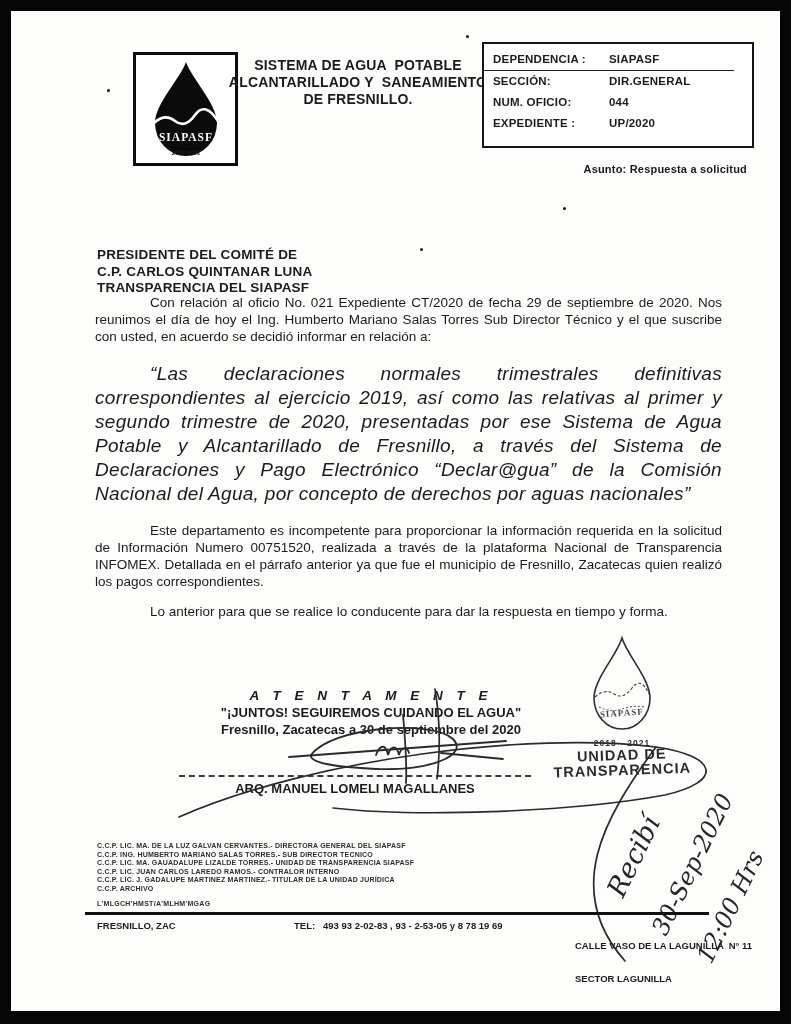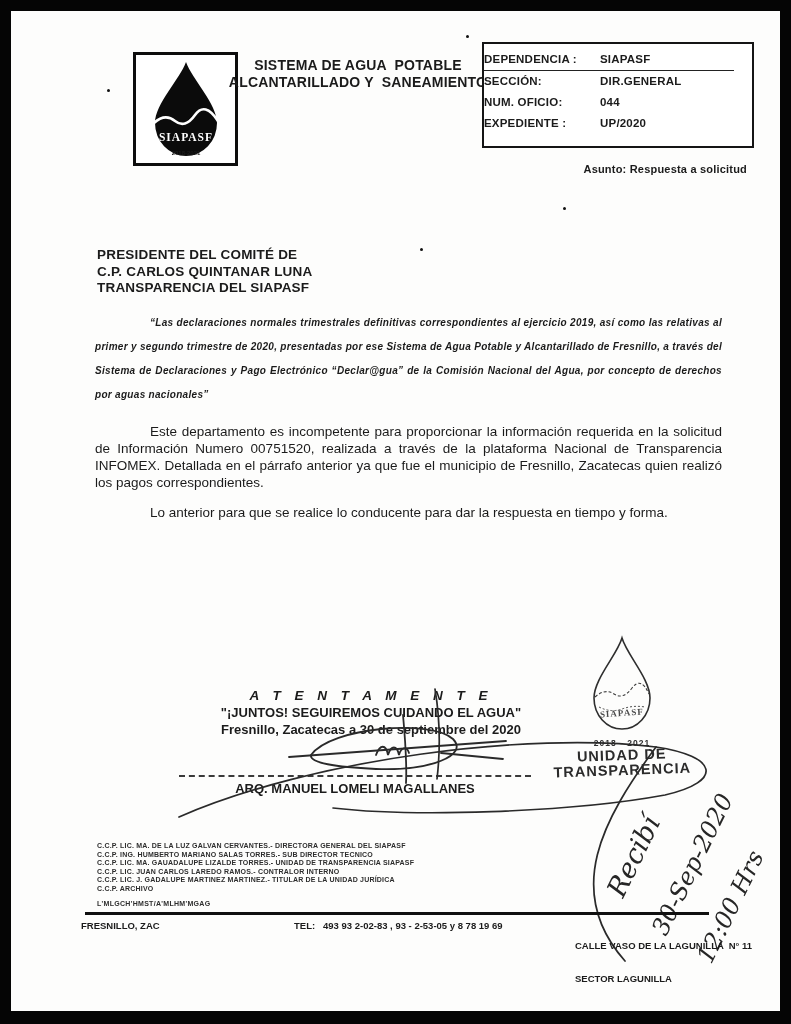--- a/index.html
+++ b/index.html
@@ -18,47 +18,47 @@
   }
   .org-title{
     position:absolute;left:214px;top:46px;width:266px;text-align:center;
     font-weight:bold;font-size:14px;line-height:17px;letter-spacing:.2px;
   }
   .org-title div{white-space:pre;}
   .info-box{
     position:absolute;left:471px;top:31px;width:268px;border:2px solid #151515;
     padding:5px 0 12px;background:#fff;
   }
-  .info-row{display:flex;font-size:11.5px;font-weight:bold;line-height:21px;padding:0 0;letter-spacing:.2px;}
+  .info-row{display:flex;font-size:11.5px;font-weight:bold;line-height:21px;padding:0 9px;letter-spacing:.2px;}
   .info-row .lbl{width:116px;flex:none;}
   .info-row.first{border-bottom:1.5px solid #222;margin-right:18px;}
   .subject{
     position:absolute;top:152px;right:33px;font-size:11px;font-weight:bold;letter-spacing:.2px;
   }
   
   .recipient{position:absolute;left:86px;top:236px;font-weight:bold;font-size:13.5px;line-height:16.5px;letter-spacing:.2px;}
   .body-text{position:absolute;left:84px;top:283px;width:627px;font-size:13.5px;line-height:17px;text-align:justify;}
   .para{text-indent:55px;margin:0 0 13px;}
-  .quote{font-style:italic;line-height:24px;text-indent:55px;margin:17px 0 16px;letter-spacing:.3px;font-size:10px;font-weight:bold;}
+  .quote{font-style:italic;line-height:24px;text-indent:55px;margin:17px 0 16px;letter-spacing:.3px;font-size:19px;}
   
   .closing{position:absolute;left:180px;top:676px;width:360px;text-align:center;font-weight:bold;font-size:13px;line-height:17px;}
   .closing .atent{letter-spacing:5px;font-size:13.5px;font-style:italic;}
   .sig-scribble{position:absolute;left:270px;top:702px;width:230px;height:72px;}
   .sig-rule{position:absolute;left:168px;top:764px;width:352px;border-top:2px dashed #3a3a3a;height:0;}
   .signer{position:absolute;left:168px;top:770px;width:352px;text-align:center;font-weight:bold;font-size:13px;line-height:16px;}
   
   .stamp{position:absolute;left:523px;top:624px;width:176px;text-align:center;}
   .stamp-years{font-size:8.5px;font-weight:bold;color:#2e2e2e;letter-spacing:1px;margin-top:-1px;}
   .stamp-label{font-weight:bold;font-size:14.5px;line-height:15px;color:#2b2b2b;letter-spacing:1px;transform:rotate(-2deg);}
   
   .ccp{position:absolute;left:86px;top:831px;font-size:7px;font-weight:bold;line-height:8.5px;color:#2d2d2d;letter-spacing:.2px;}
   .refcode{position:absolute;left:86px;top:889px;font-size:7px;font-weight:bold;color:#2d2d2d;letter-spacing:.3px;}
   .footer-rule{position:absolute;left:74px;top:901px;width:624px;height:3px;background:#101010;}
   .footer{position:absolute;left:0;top:907px;width:769px;font-size:9.5px;font-weight:bold;line-height:11px;}
-  .footer .city{position:absolute;left:70px;top:2px;}
+  .footer .city{position:absolute;left:86px;top:2px;}
   .footer .phone{position:absolute;left:283px;top:2px;white-space:pre;}
   .footer .addr{position:absolute;left:564px;top:0;white-space:pre;}
   
   .hand-overlay{position:absolute;left:0;top:0;width:769px;height:1000px;pointer-events:none;}
   .dot{position:absolute;width:3px;height:3px;background:#111;border-radius:50%;}
 </style>
 </head>
 <body>
 
 <div class="page">
@@ -68,20 +68,21 @@
       <path d="M43 3 C 37 20, 12 45, 12 64 a 31 33 0 0 0 62 0 C 74 45, 49 20, 43 3 Z" fill="#0b0b0b"></path>
       <path d="M11 64 Q 22 54 32 62 T 52 56 T 75 62" fill="none" stroke="#ffffff" stroke-width="2.6"></path>
       <text x="43" y="82" text-anchor="middle" fill="#ffffff" font-family="Liberation Serif, serif" font-size="11.5" font-weight="bold" letter-spacing="1">SIAPASF</text>
       <text x="43" y="96" text-anchor="middle" fill="#1b1b1b" font-family="Liberation Sans, sans-serif" font-size="6" font-weight="bold">2018-2021</text>
     </svg>
   </div>
 
   <div class="org-title">
     <div>SISTEMA DE AGUA  POTABLE</div>
     <div>ALCANTARILLADO Y  SANEAMIENTO</div>
+    <div>DE FRESNILLO.</div>
   </div>
 
   <div class="info-box">
     <div class="info-row first">
       <span class="lbl">DEPENDENCIA :</span>
       <span>SIAPASF</span>
     </div>
     <div class="info-row">
       <span class="lbl">SECCIÓN:</span>
       <span>DIR.GENERAL</span>
@@ -101,20 +102,21 @@
     <span>Respuesta a solicitud</span>
   </div>
 
   <div class="recipient">
     <div>PRESIDENTE DEL COMITÉ DE</div>
     <div>C.P. CARLOS QUINTANAR LUNA</div>
     <div>TRANSPARENCIA DEL SIAPASF</div>
   </div>
 
   <div class="body-text">
+    <p class="para">Con relación al oficio No. 021 Expediente CT/2020 de fecha 29 de septiembre de 2020. Nos reunimos el día de hoy el Ing. Humberto Mariano Salas Torres Sub Director Técnico y el que suscribe con usted, en acuerdo se decidió informar en relación a:</p>
     <p class="quote">“Las declaraciones normales trimestrales definitivas correspondientes al ejercicio 2019, así como las relativas al primer y segundo trimestre de 2020, presentadas por ese Sistema de Agua Potable y Alcantarillado de Fresnillo, a través del Sistema de Declaraciones y Pago Electrónico “Declar@gua” de la Comisión Nacional del Agua, por concepto de derechos por aguas nacionales”</p>
     <p class="para">Este departamento es incompetente para proporcionar la información requerida en la solicitud de Información Numero 00751520, realizada a través de la plataforma Nacional de Transparencia INFOMEX. Detallada en el párrafo anterior ya que fue el municipio de Fresnillo, Zacatecas quien realizó los pagos correspondientes.</p>
     <p class="para">Lo anterior para que se realice lo conducente para dar la respuesta en tiempo y forma.</p>
   </div>
 
   <div class="closing">
     <div class="atent">A T E N T A M E N T E</div>
     <div>"¡JUNTOS! SEGUIREMOS CUIDANDO EL AGUA"</div>
     <div>Fresnillo, Zacatecas a 30 de septiembre del 2020</div>
   </div>

